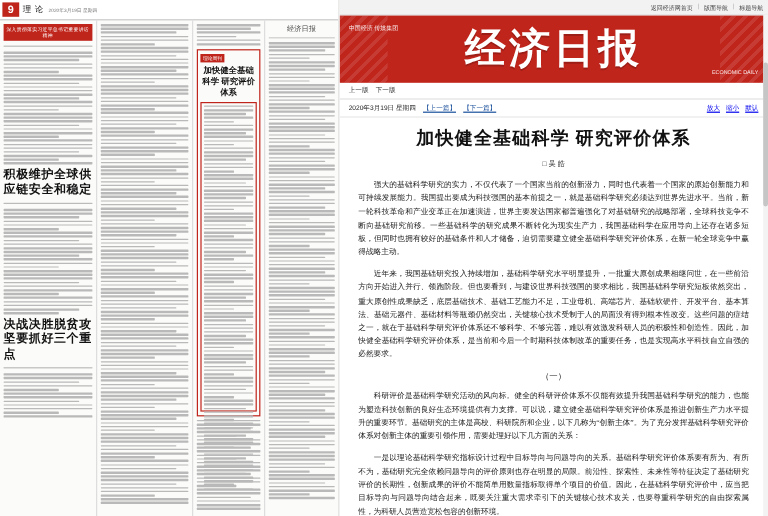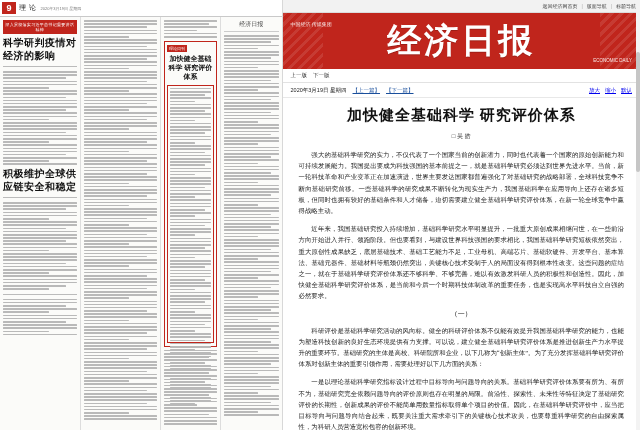--- a/index.html
+++ b/index.html
@@ -323,21 +323,20 @@
     <div class="paper-masthead">
       <div class="pg-num">9</div>
       <div class="pg-label">理 论</div>
       <div class="pg-date">2020年3月19日 星期四</div>
     </div>
 
     <div class="paper-body">
 
       <div class="col c1">
         <div class="banner">深入贯彻落实习近平总书记重要讲话精神</div>
-        <div class="headline">科学研判疫情对经济的影响</div>
         <div class="rule"></div>
         <div class="tx">
           <i class="l"></i>
             <i class="l"></i>
             <i class="m"></i>
             <i class="l"></i>
             <i class="l"></i>
             <i class="s"></i>
           <i class="l"></i>
             <i class="l"></i>
@@ -389,20 +388,21 @@
             <i class="m"></i>
             <i class="l"></i>
             <i class="l"></i>
             <i class="s"></i>
             <i class="l"></i>
           <i class="l"></i>
             <i class="l"></i>
             <i class="m"></i>
             <i class="s"></i>
         </div>
+        <div class="headline small">决战决胜脱贫攻坚要抓好三个重点</div>
         <div class="rule"></div>
         <div class="tx">
           <i class="l"></i>
             <i class="l"></i>
             <i class="m"></i>
             <i class="l"></i>
             <i class="s"></i>
             <i class="l"></i>
           <i class="l"></i>
             <i class="m"></i>

